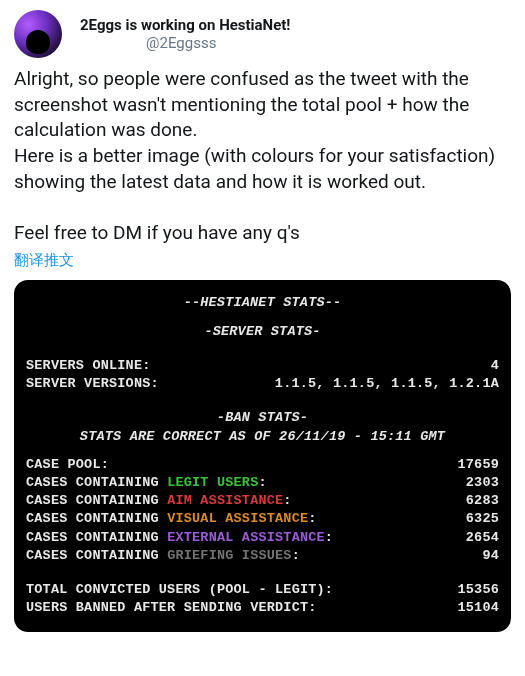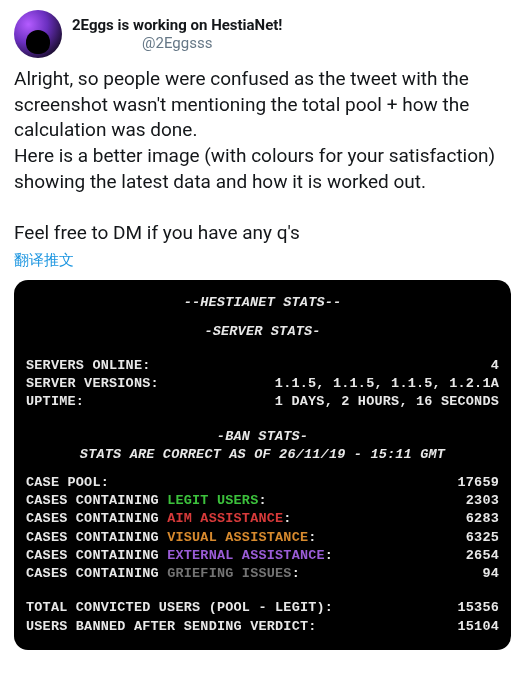--- a/index.html
+++ b/index.html
@@ -28,21 +28,21 @@
   }
   .avatar::after{
     content:"";
     position:absolute;
     bottom:4px; left:12px;
     width:24px; height:24px;
     border-radius:50% 50% 45% 45%;
     background:#000;
   }
   .names { display: flex; flex-direction: column; justify-content: center; }
-  .display-name { font-weight: 700; font-size: 15px; color: #14171a; }
+  .display-name { font-weight: 700; font-size: 15px; color: #14171a; margin-left: 8px; }
   .handle { font-size: 15px; color: #657786; text-align: center; }
   .tweet-text {
     font-size: 19px;
     line-height: 1.35;
     color: #14171a;
     font-weight: 400;
     white-space: pre-wrap;
     margin-bottom: 6px;
   }
   .translate-link {
@@ -104,24 +104,20 @@
     <div class="spacer12"></div>
 
     <div class="row">
       <span class="label c-white">SERVERS ONLINE:</span>
       <span class="value c-white">4</span>
     </div>
     <div class="row">
       <span class="label c-white">SERVER VERSIONS:</span>
       <span class="value c-white">1.1.5, 1.1.5, 1.1.5, 1.2.1A</span>
     </div>
-    <div class="row">
-      <span class="label c-white">UPTIME:</span>
-      <span class="value c-white">1 DAYS, 2 HOURS, 16 SECONDS</span>
-    </div>
 
     <div class="spacer12"></div>
     <div class="term-line center c-white">-BAN STATS-</div>
     <div class="term-line center c-white">STATS ARE CORRECT AS OF 26/11/19 - 15:11 GMT</div>
     <div class="spacer8"></div>
 
     <div class="row">
       <span class="label c-white">CASE POOL:</span>
       <span class="value c-white">17659</span>
     </div>

